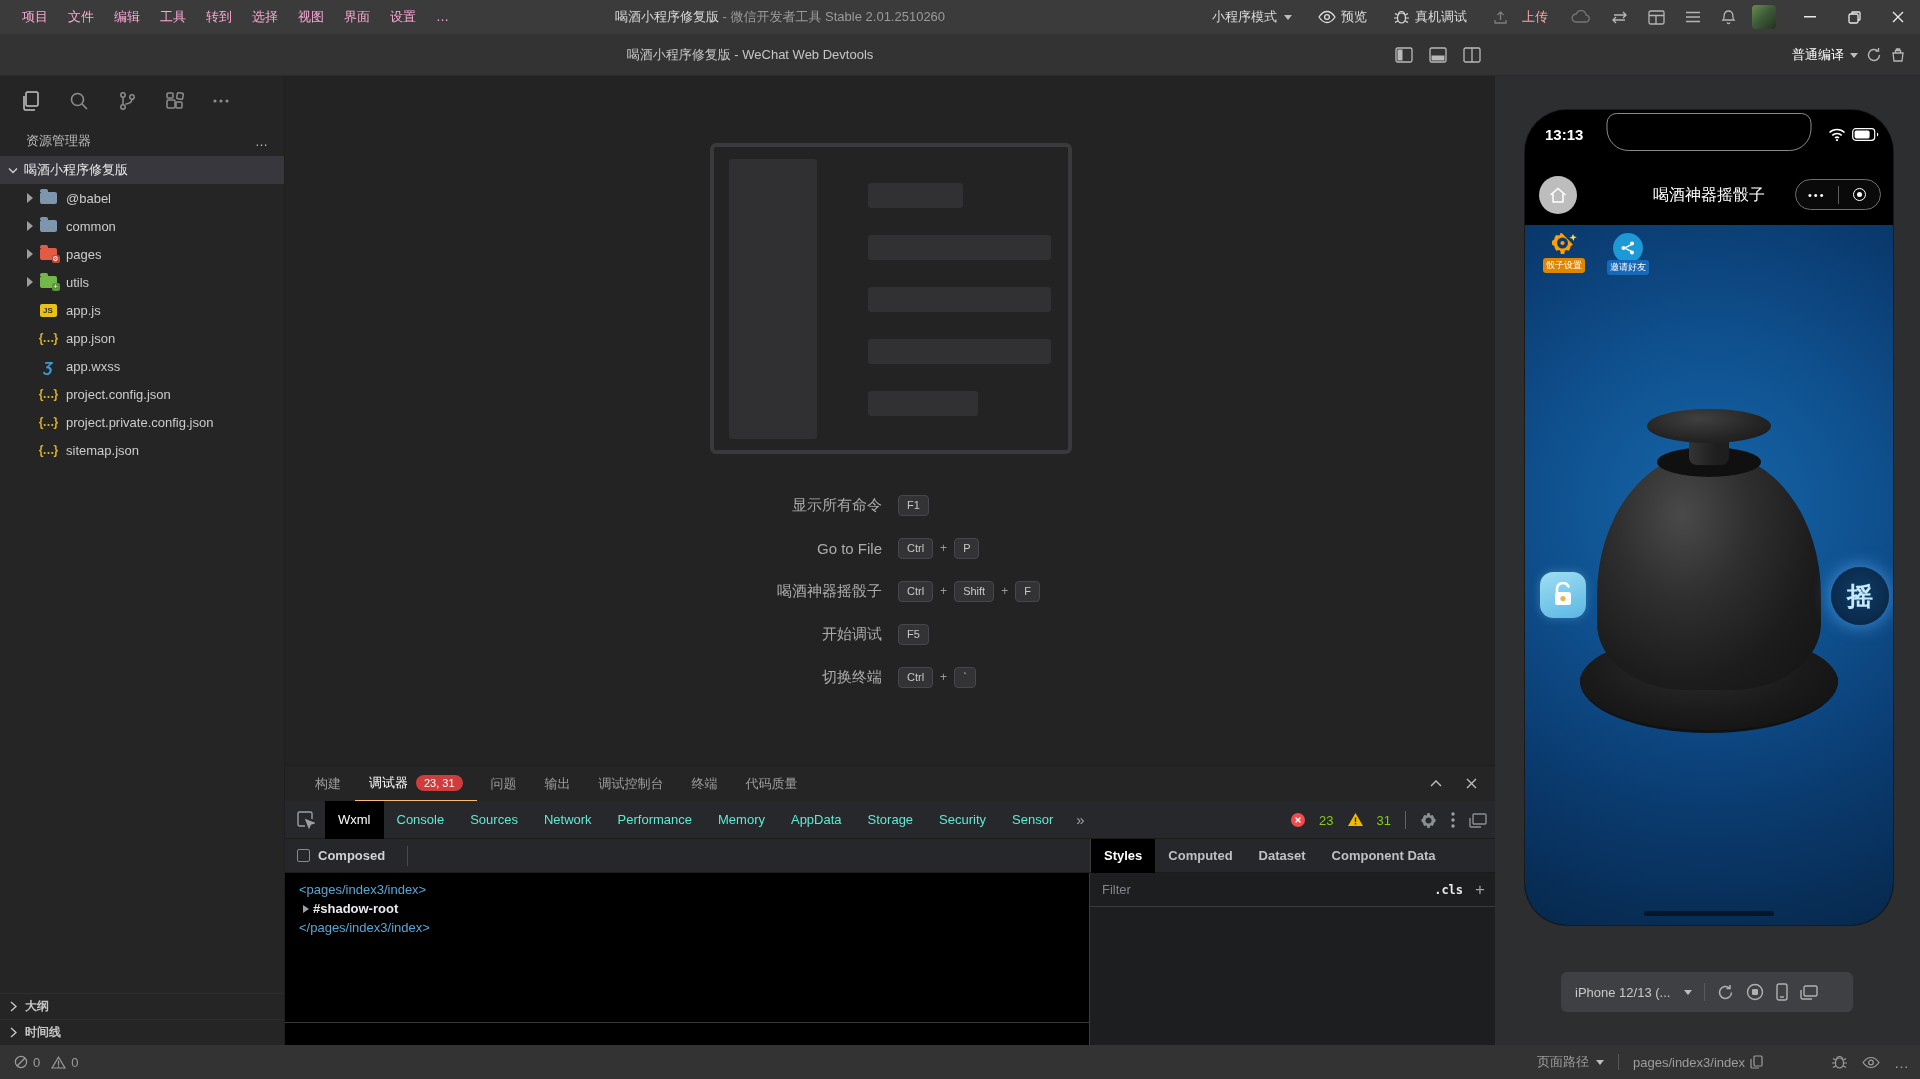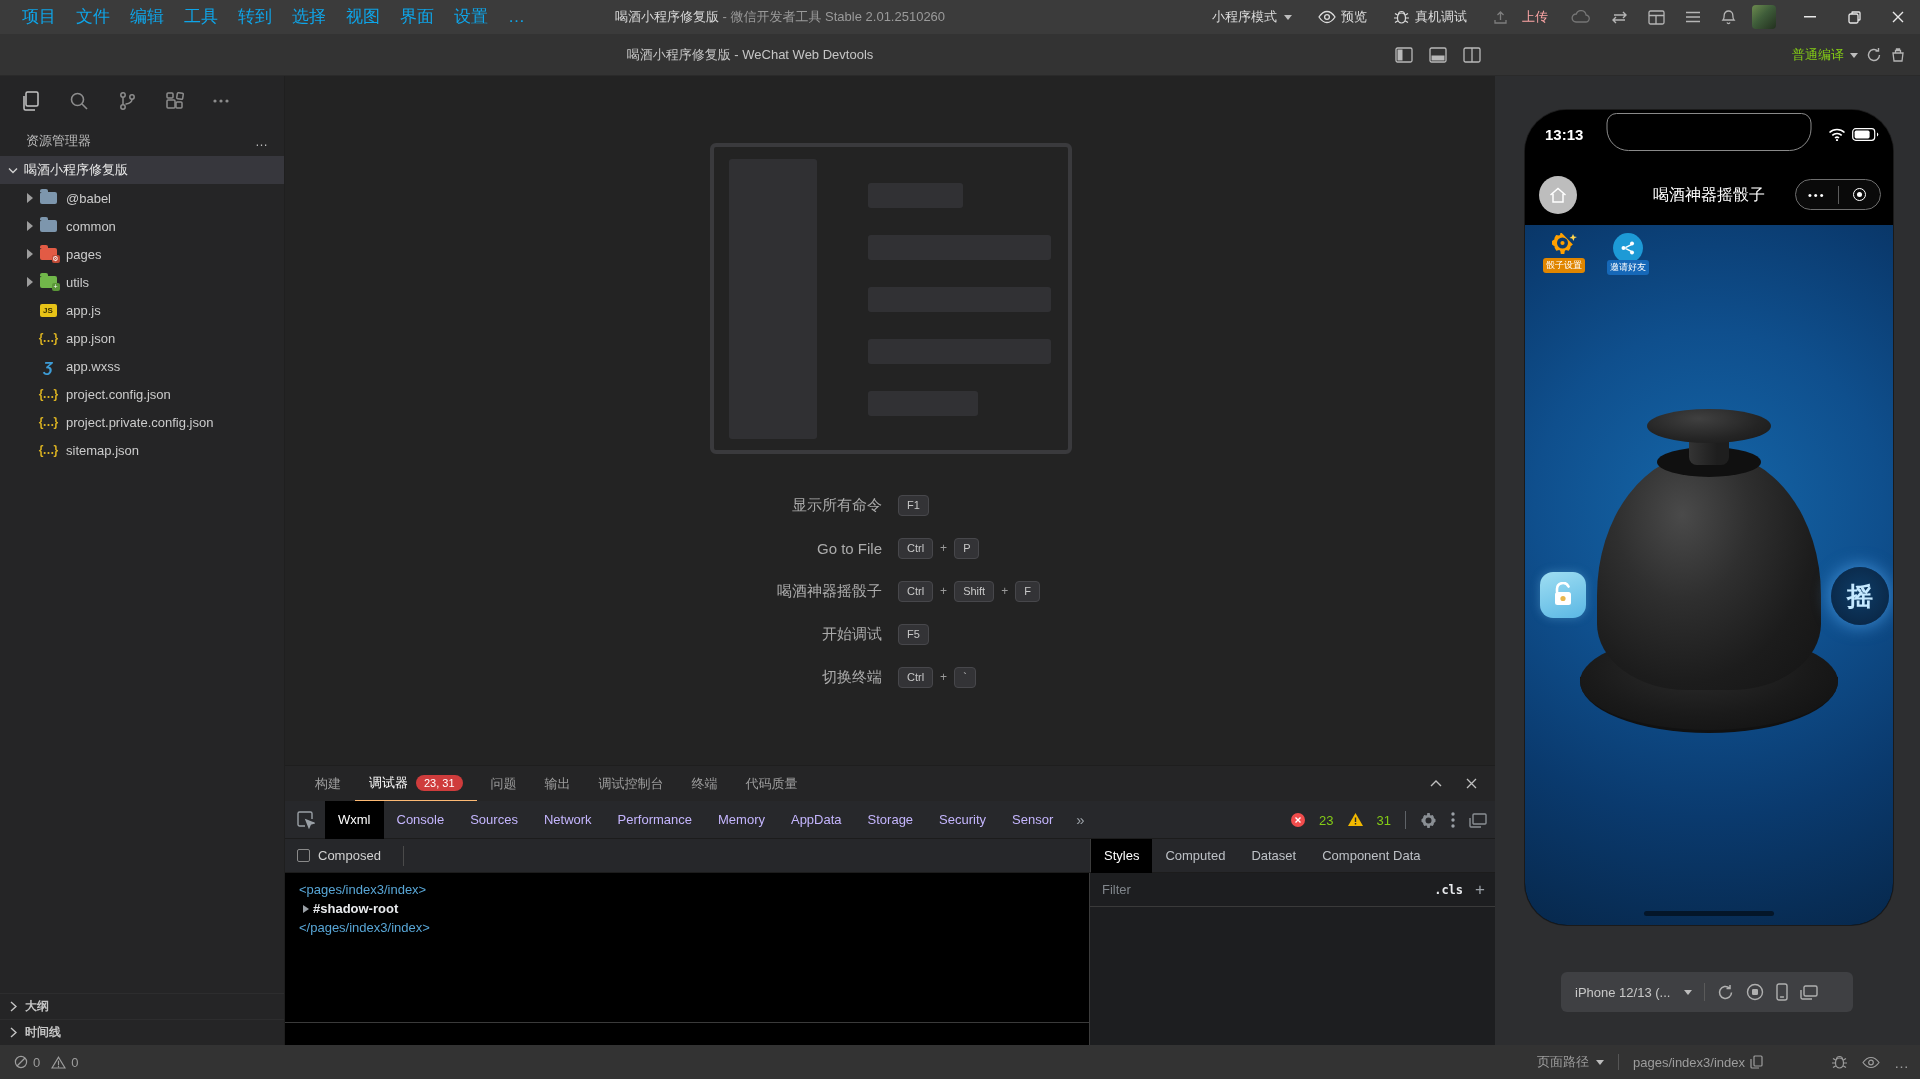--- a/index.html
+++ b/index.html
@@ -4,37 +4,37 @@
 <style>
   html,body{margin:0;padding:0;background:#2b2b2b;}
   *{box-sizing:border-box;font-family:"Liberation Sans",sans-serif;-webkit-font-smoothing:antialiased;}
   .app{position:relative;width:1920px;height:1079px;overflow:hidden;background:#2d2e30;color:#ccc;}
   .icon{display:inline-flex;align-items:center;justify-content:center;flex:none;}
   svg{display:block;}
 
   
   .titlebar{position:absolute;left:0;top:0;width:1920px;height:34px;background:#3b3b3b;display:flex;align-items:center;}
   .menus{display:flex;align-items:center;padding-left:12px;}
-  .menu-item{padding:0 10px;font-size:17px;color:#0ea5e9;line-height:34px;cursor:default;}
+  .menu-item{padding:0 10px;font-size:13px;color:#f9a8d4;line-height:34px;cursor:default;}
   .tb-title{position:absolute;left:560px;width:440px;text-align:center;font-size:13px;color:#d8d8d8;white-space:nowrap;}
   .tb-title .dim{color:#9a9a9a;}
   .tb-right{position:absolute;right:0;top:0;height:34px;display:flex;align-items:center;gap:0;}
   .tb-act{display:flex;align-items:center;gap:5px;padding:0 13px;font-size:13px;color:#dcdcdc;height:34px;}
   .tb-act.dim{color:#fca5a5;gap:14px;}
   .caret-down{width:0;height:0;border-left:4px solid transparent;border-right:4px solid transparent;border-top:5px solid #bdbdbd;display:inline-block;margin-left:2px;}
   .tb-ico{padding:0 10px;color:#b5b5b5;height:34px;display:flex;align-items:center;}
   .tb-ico.dim{color:#767676;}
   .avatar{width:24px;height:24px;border-radius:4px;margin:0 12px 0 6px;background:linear-gradient(135deg,#6d8b4f 0%,#3f5d3a 45%,#23301f 100%);}
   .winbtn{width:44px;height:34px;display:flex;align-items:center;justify-content:center;color:#e8e8e8;}
 
   
   .subbar{position:absolute;left:0;top:34px;width:1920px;height:42px;background:#333333;border-bottom:1px solid #2a2a2a;}
   .sub-title{position:absolute;left:380px;width:740px;top:0;line-height:42px;text-align:center;font-size:13px;color:#c6c6c6;white-space:nowrap;}
   .layout-toggles{position:absolute;left:1395px;top:0;height:42px;display:flex;align-items:center;gap:16px;color:#b9b9b9;}
-  .compile{position:absolute;right:14px;top:0;height:42px;display:flex;align-items:center;gap:8px;color:#84cc16;font-size:13px;}
+  .compile{position:absolute;right:14px;top:0;height:42px;display:flex;align-items:center;gap:8px;color:#ffffff;font-size:13px;}
   .compile .lbl{display:flex;align-items:center;gap:4px;}
 
   
   .sidebar{position:absolute;left:0;top:76px;width:285px;height:969px;background:#252526;border-right:1px solid #1f1f1f;}
   .activity-row{height:50px;display:flex;align-items:center;gap:26px;padding-left:20px;color:#c3c3c3;}
   .explorer-head{height:30px;display:flex;align-items:center;padding:0 16px 0 26px;font-size:13px;color:#bbbbbb;}
   .explorer-head .spacer{flex:1;}
   .tree{font-size:13px;color:#cccccc;}
   .trow{height:28px;display:flex;align-items:center;cursor:default;white-space:nowrap;}
   .trow.root{background:#37373d;color:#e8e8e8;padding-left:8px;gap:6px;}
@@ -69,27 +69,27 @@
 
   
   .panel{position:absolute;left:0;top:689px;width:1210px;height:280px;background:#252526;border-top:1px solid #1e1e1e;}
   .panel-tabs{height:35px;display:flex;align-items:center;padding-left:16px;position:relative;}
   .ptab{display:flex;align-items:center;gap:8px;padding:0 14px;height:35px;font-size:13px;color:#9d9d9d;cursor:default;}
   .ptab.active{color:#fff;border-bottom:1px solid #fdba74;}
   .pbadge{background:#cf3c3c;color:#fff;font-size:11px;border-radius:9px;padding:1px 8px;line-height:14px;}
   .ptabs-right{position:absolute;right:18px;top:0;height:35px;display:flex;align-items:center;gap:24px;color:#c0c0c0;}
   .devtools-tabs{height:38px;background:#27282b;border-bottom:1px solid #1c1c1c;display:flex;align-items:center;position:relative;}
   .inspect-ico{padding:0 10px 0 12px;color:#9aa0a6;}
-  .dtab{height:38px;display:flex;align-items:center;padding:0 13px;font-size:13px;color:#c4b5fd;cursor:default;}
+  .dtab{height:38px;display:flex;align-items:center;padding:0 13px;font-size:13px;color:#5eead4;cursor:default;}
   .dtab.active{background:#000;color:#fff;}
   .dmore{color:#9aa0a6;font-size:15px;padding:0 10px;}
   .dt-right{position:absolute;right:8px;top:0;height:38px;display:flex;align-items:center;gap:14px;}
   .cnt{display:flex;align-items:flex-start;gap:14px;color:#84cc16;font-size:13px;}
   .vdiv{width:1px;height:18px;background:#5f6368;}
-  .panel-sub{height:34px;display:flex;background:#26272a;border-bottom:1px solid #1c1c1c;}
+  .panel-sub{height:34px;display:flex;background:#26272a;border-bottom:1px solid #1c1c1c;font-weight:bold;}
   .sub-left{width:805px;display:flex;align-items:center;padding-left:12px;gap:8px;}
   .checkbox{width:13px;height:13px;border:1px solid #8a8a8a;border-radius:2px;background:transparent;}
   .composed-lbl{font-size:13px;color:#d2d2d2;}
   .sub-div{width:1px;height:20px;background:#4a4a4a;margin-left:14px;}
   .sub-right{flex:1;display:flex;align-items:center;border-left:1px solid #3c3c3c;}
   .stab{height:34px;display:flex;align-items:center;padding:0 13px;font-size:13px;color:#bdc1c6;}
   .stab.active{background:#000;color:#fff;}
   .panel-content{display:flex;height:173px;}
   .elements{width:805px;background:#000000;border-right:1px solid #3c3c3c;position:relative;font-family:"DejaVu Sans Mono",monospace;font-size:13px;padding:7px 0 0 14px;line-height:19px;}
   .tag{color:#58a6d6;}

